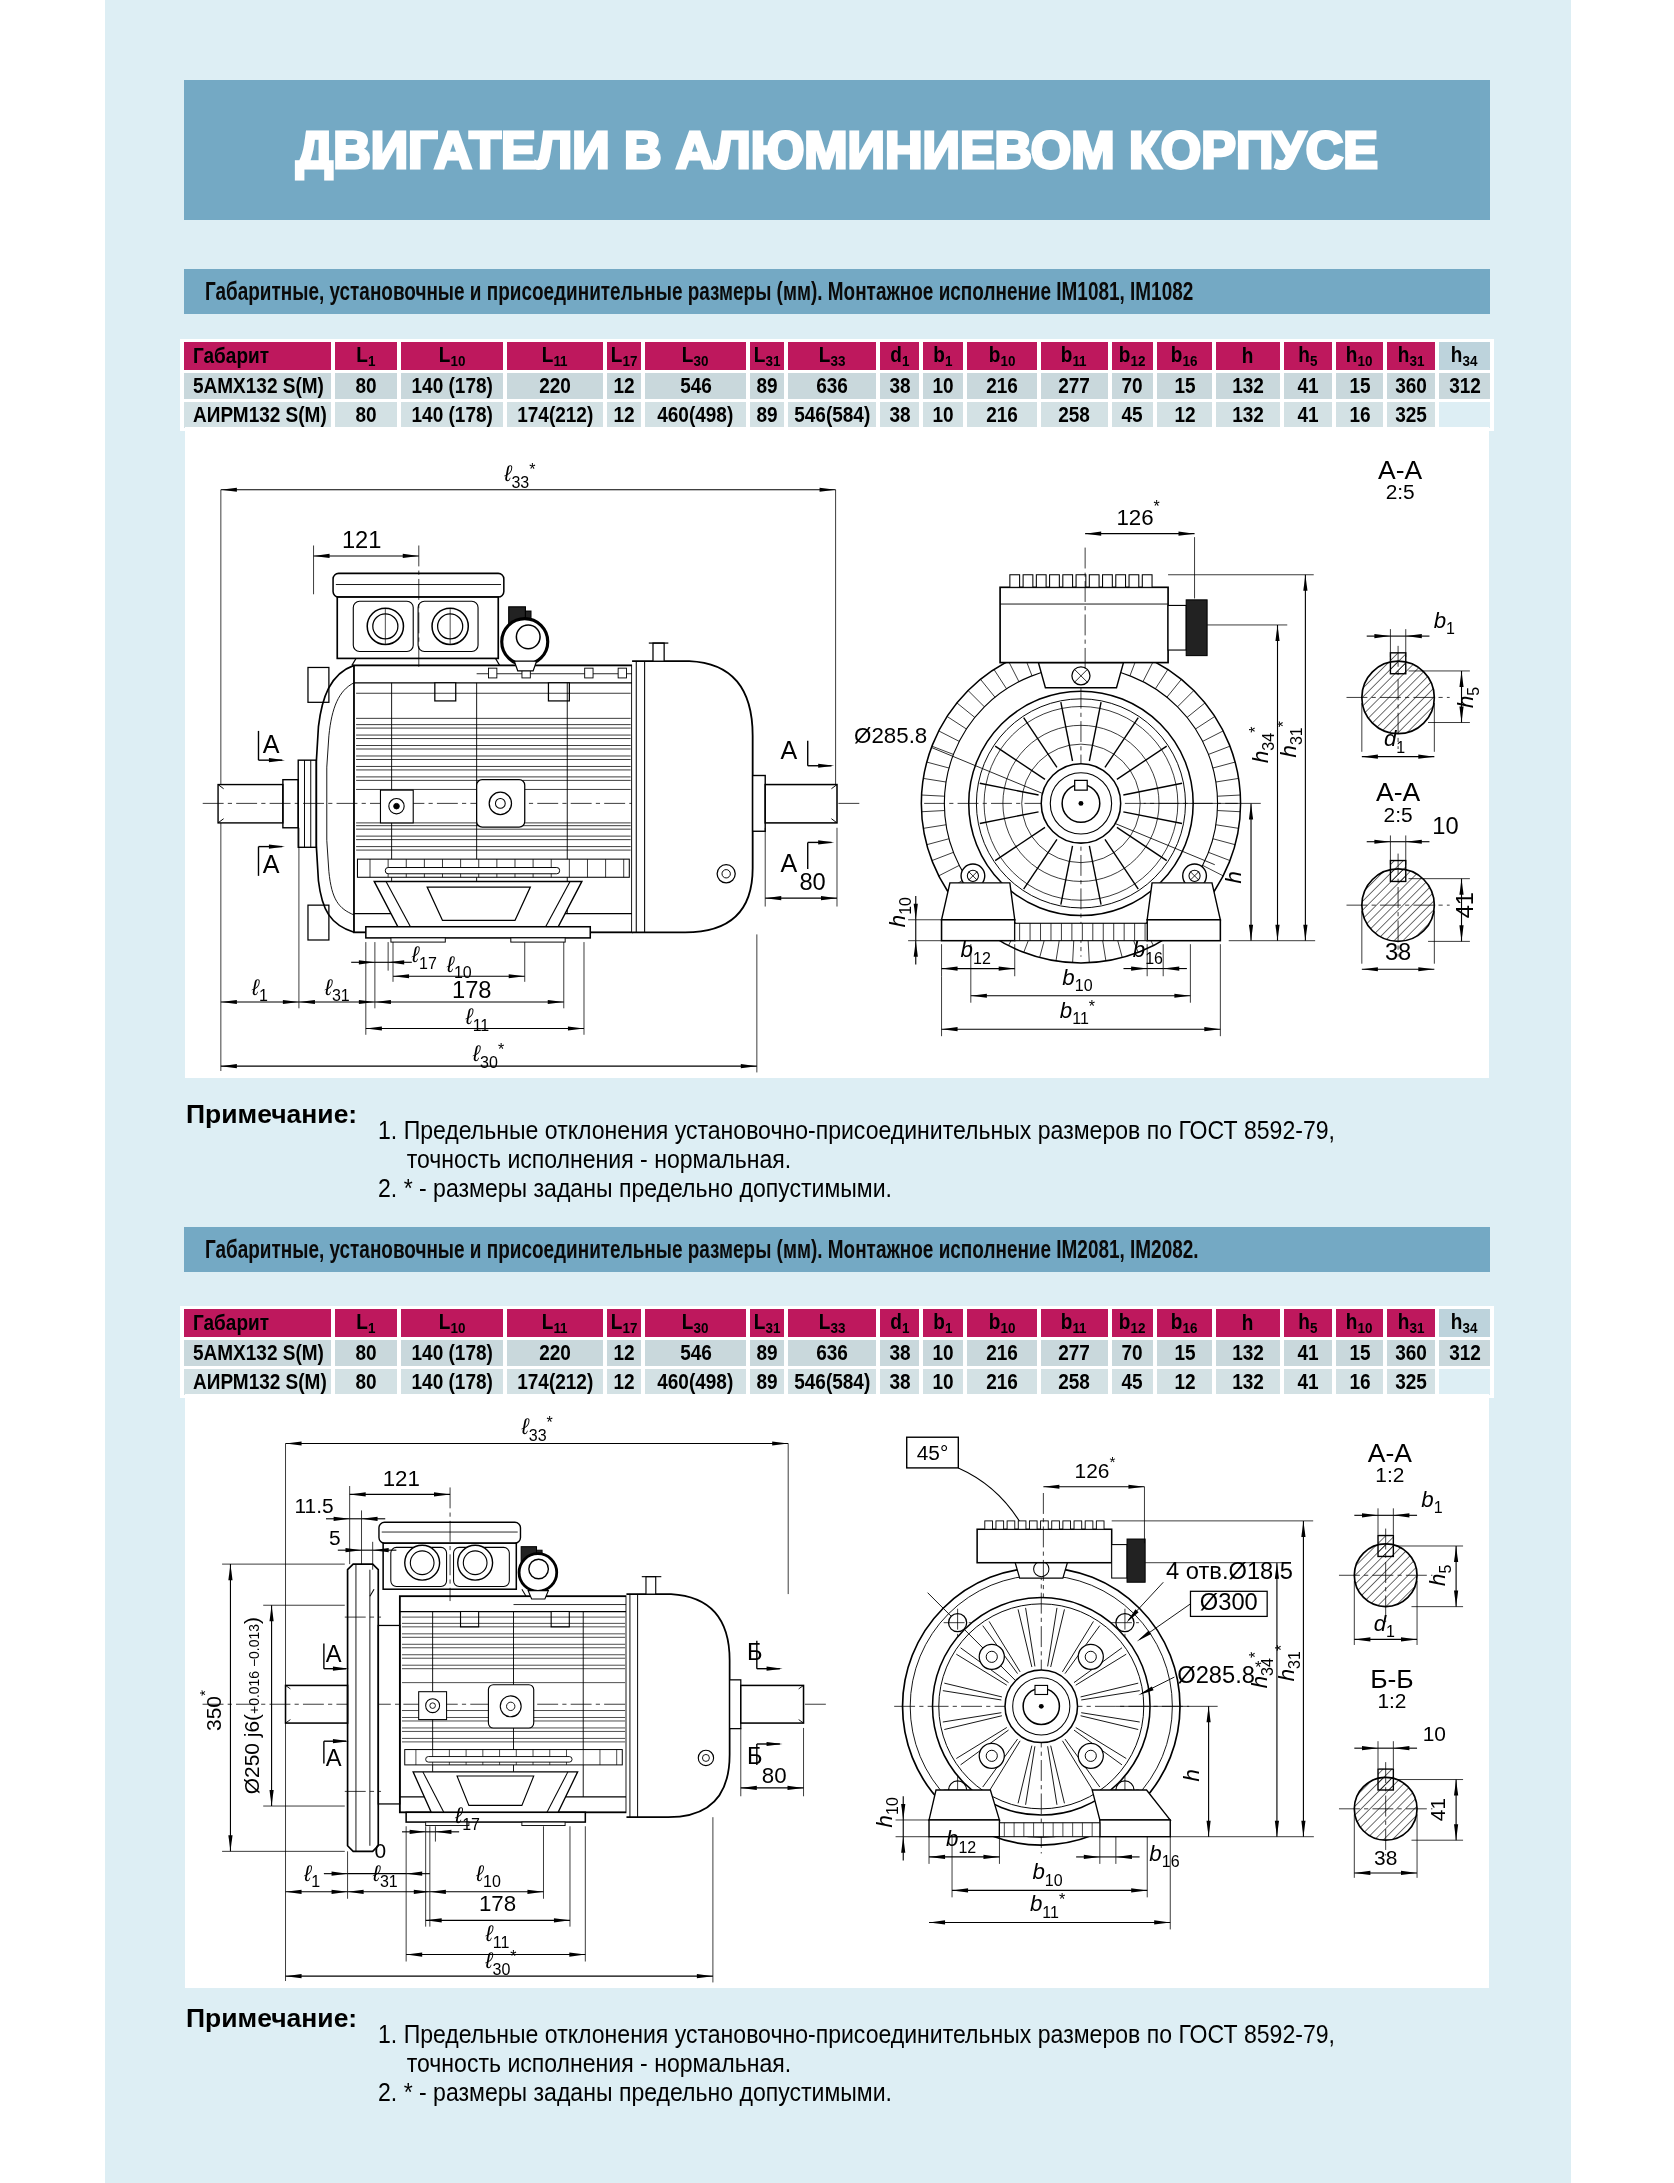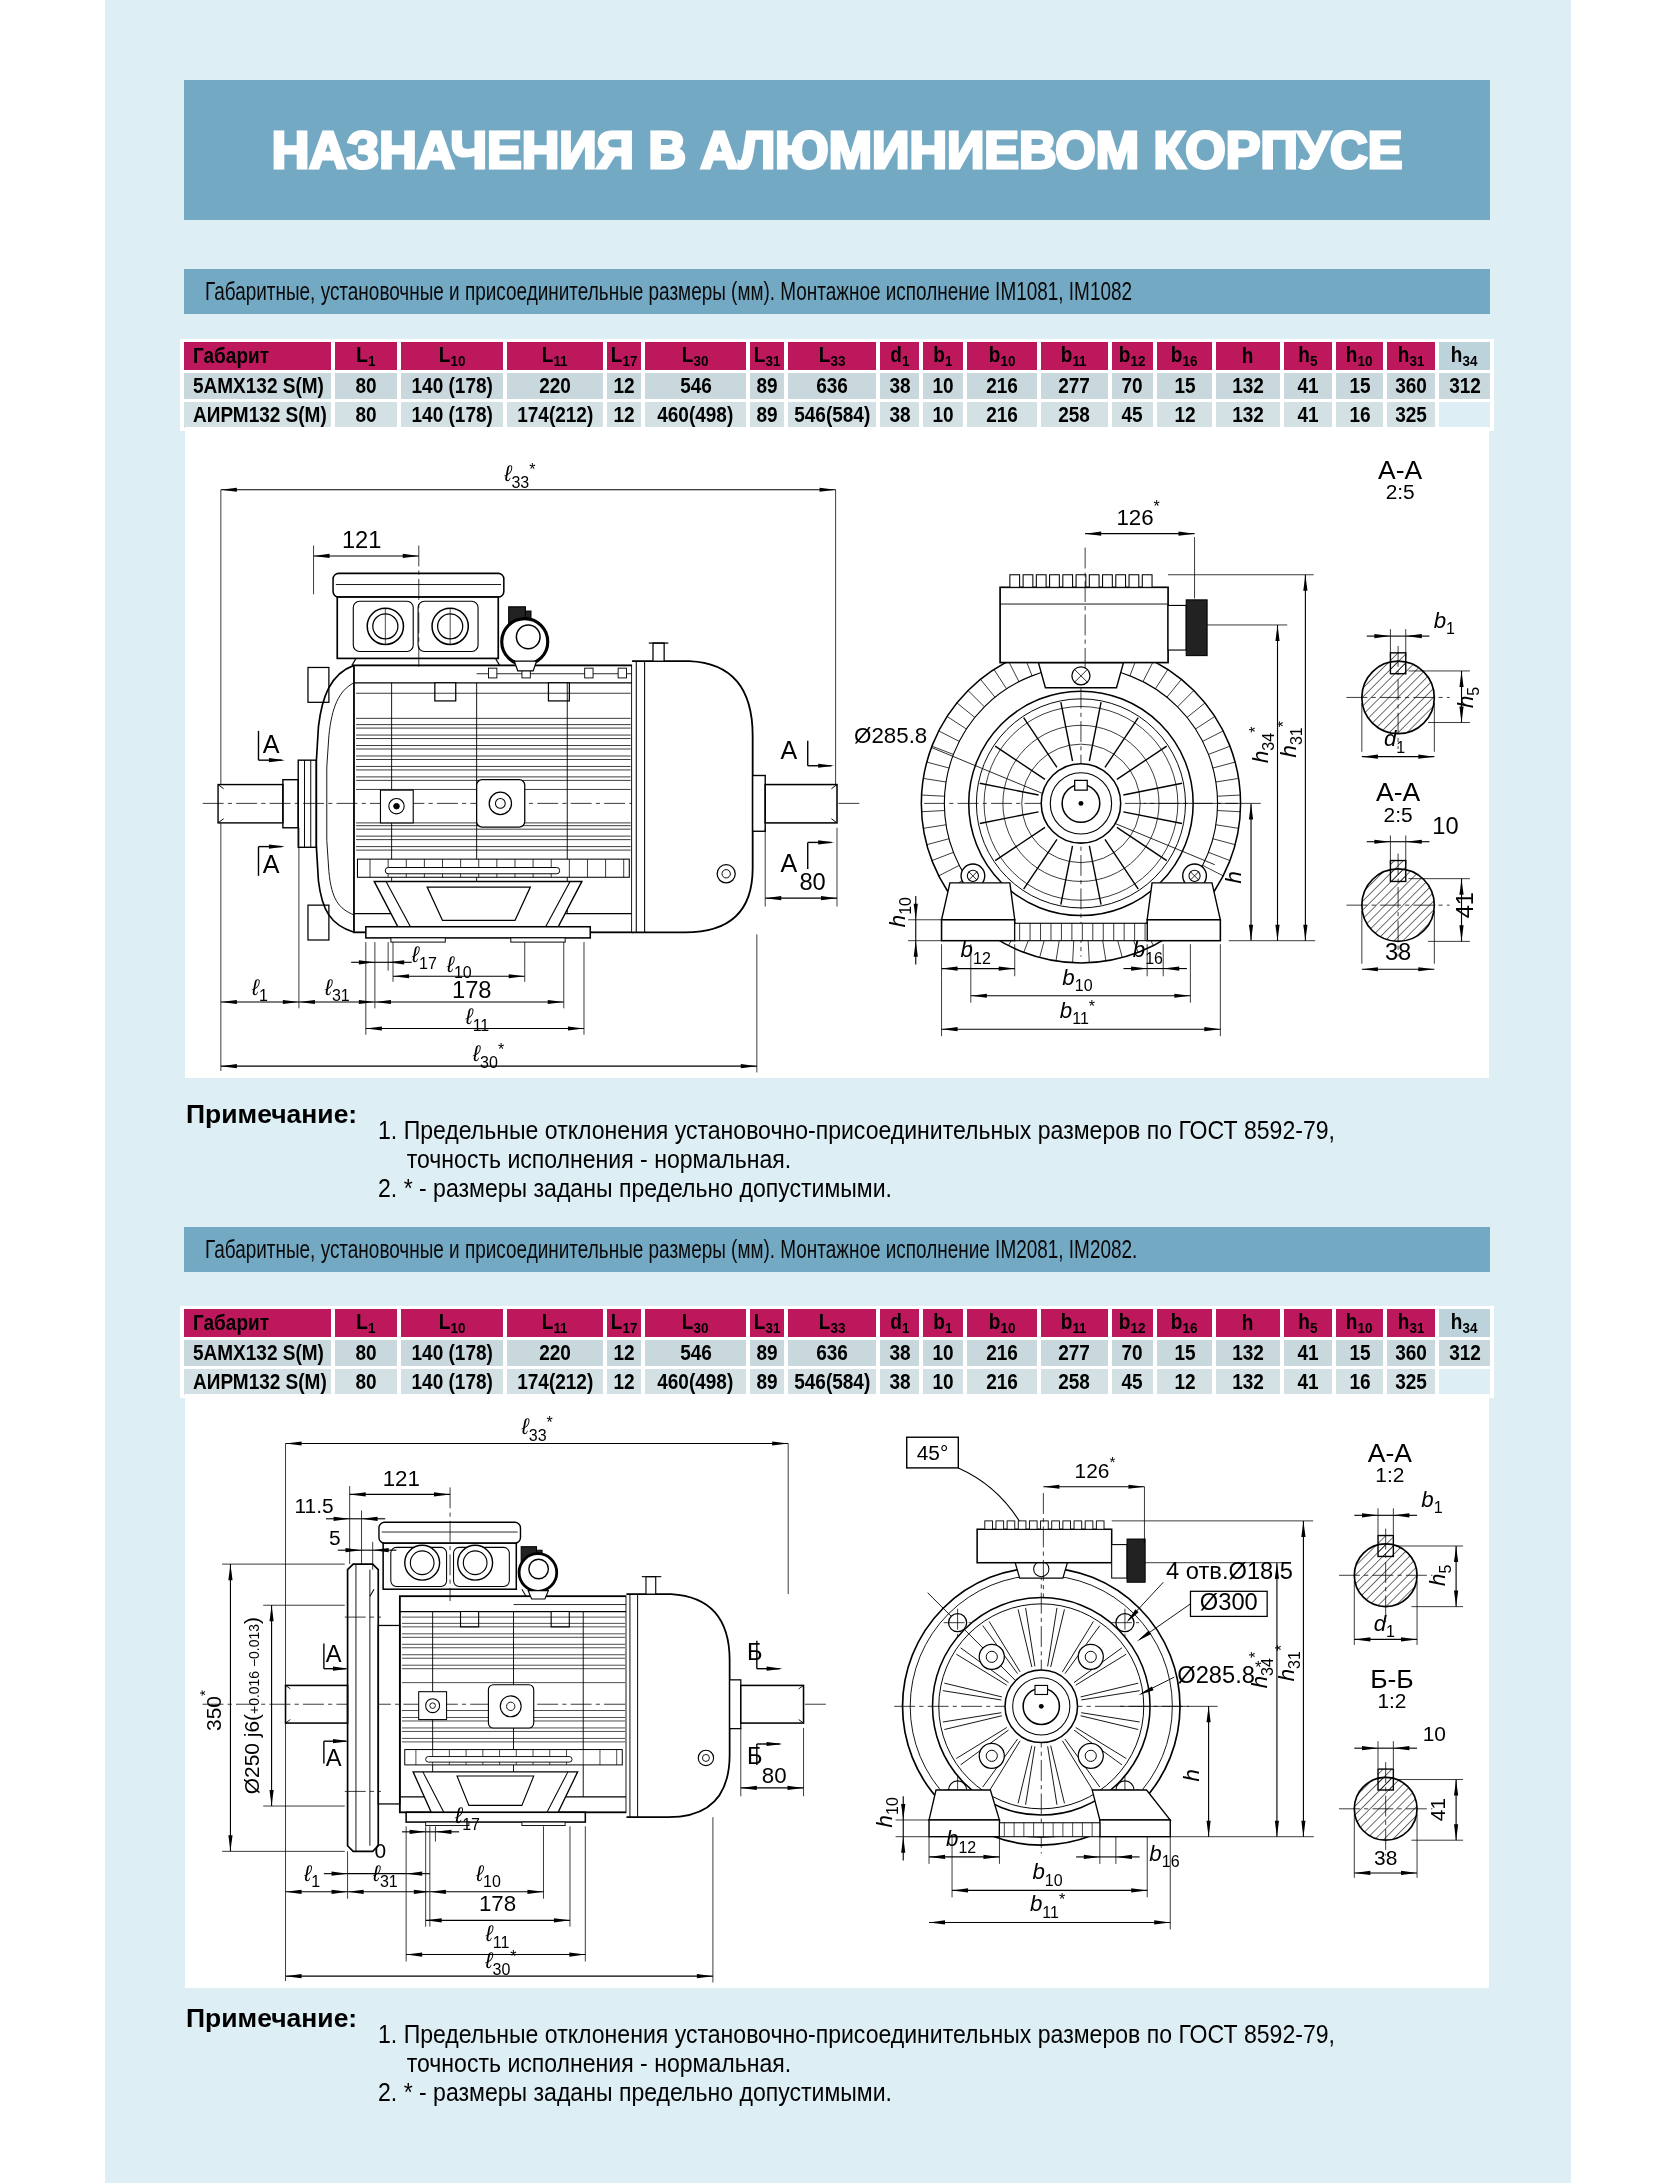--- a/index.html
+++ b/index.html
@@ -1,37 +1,37 @@
 <!DOCTYPE html>
 <html style="font-size:11px"><head><meta charset="utf-8"><style>
 *{margin:0;padding:0;box-sizing:border-box}
 body{width:1674px;height:2183px;background:#fff;font-family:"Liberation Sans",sans-serif;position:relative}
 .page{position:absolute;left:105px;top:0;width:1466px;height:2183px;background:#ddeef4}
 .hdr{position:absolute;left:184px;top:80px;width:1306px;height:140px;background:#74a9c4;display:flex;flex-direction:column;justify-content:center;text-align:center;color:#fff;font-weight:bold;font-size:52px;line-height:51px;-webkit-text-stroke:3.1px #fff}
-.bar{position:absolute;left:184px;width:1306px;background:#74a9c4;font-size:26.5px;font-weight:normal;color:#0a0a0a;display:flex;align-items:center;padding-left:21px;white-space:nowrap}
+.bar{position:absolute;left:184px;width:1306px;background:#74a9c4;font-size:26.5px;font-weight:bold;color:#0a0a0a;display:flex;align-items:center;padding-left:21px;white-space:nowrap}
 .bar span{display:inline-block;transform:scaleX(0.715);transform-origin:0 50%}
 .tbl{position:absolute;left:180px;width:1314px;background:#fff;border-collapse:separate;border-spacing:4.9px 3.5px;table-layout:fixed}
 .tbl td{font-weight:bold;font-size:21.6px;text-align:center;color:#000;padding:0;overflow:hidden;white-space:nowrap}
 .tbl .h td{background:#be185d;height:28px}
 .tbl .r1 td{background:#c9d8dc;height:24.4px}
 .tbl .r2 td{background:#d3e1e4;height:24.4px}
 .tbl td.hl{text-align:left;padding-left:9px}
 .tbl sub{font-size:15.3px;vertical-align:-4.2px}
 .tbl td span{display:inline-block;transform:scaleX(0.88)}
 .tbl td.hl span{transform-origin:0 50%}
 .d{position:absolute;background:#fff}
 .note{position:absolute;left:186px;font-size:26.5px;color:#000;line-height:29px}
 .nbody div{transform:scaleX(0.87);transform-origin:0 50%;}
 .nlab{position:absolute;left:0;top:0;font-weight:bold}
 .nbody{position:absolute;left:192px;top:16px;width:1221px;white-space:nowrap}
 svg text{font-family:"Liberation Sans",sans-serif}
 </style></head><body>
 <div class="page"></div>
 <div class="hdr">
-    <div>НАЗНАЧЕНИЯ В АЛЮМИНИЕВОМ КОРПУСЕ</div>
+    <div>ДВИГАТЕЛИ В АЛЮМИНИЕВОМ КОРПУСЕ</div>
   </div>
 <div class="bar" style="top:269px;height:45px">
     <span>Габаритные, установочные и присоединительные размеры (мм). Монтажное исполнение IM1081, IM1082</span>
   </div>
 <table class="tbl" style="top:339px">
 <colgroup>
       <col style="width:145px">
       <col style="width:61px">
       <col style="width:100px">
       <col style="width:95px">

